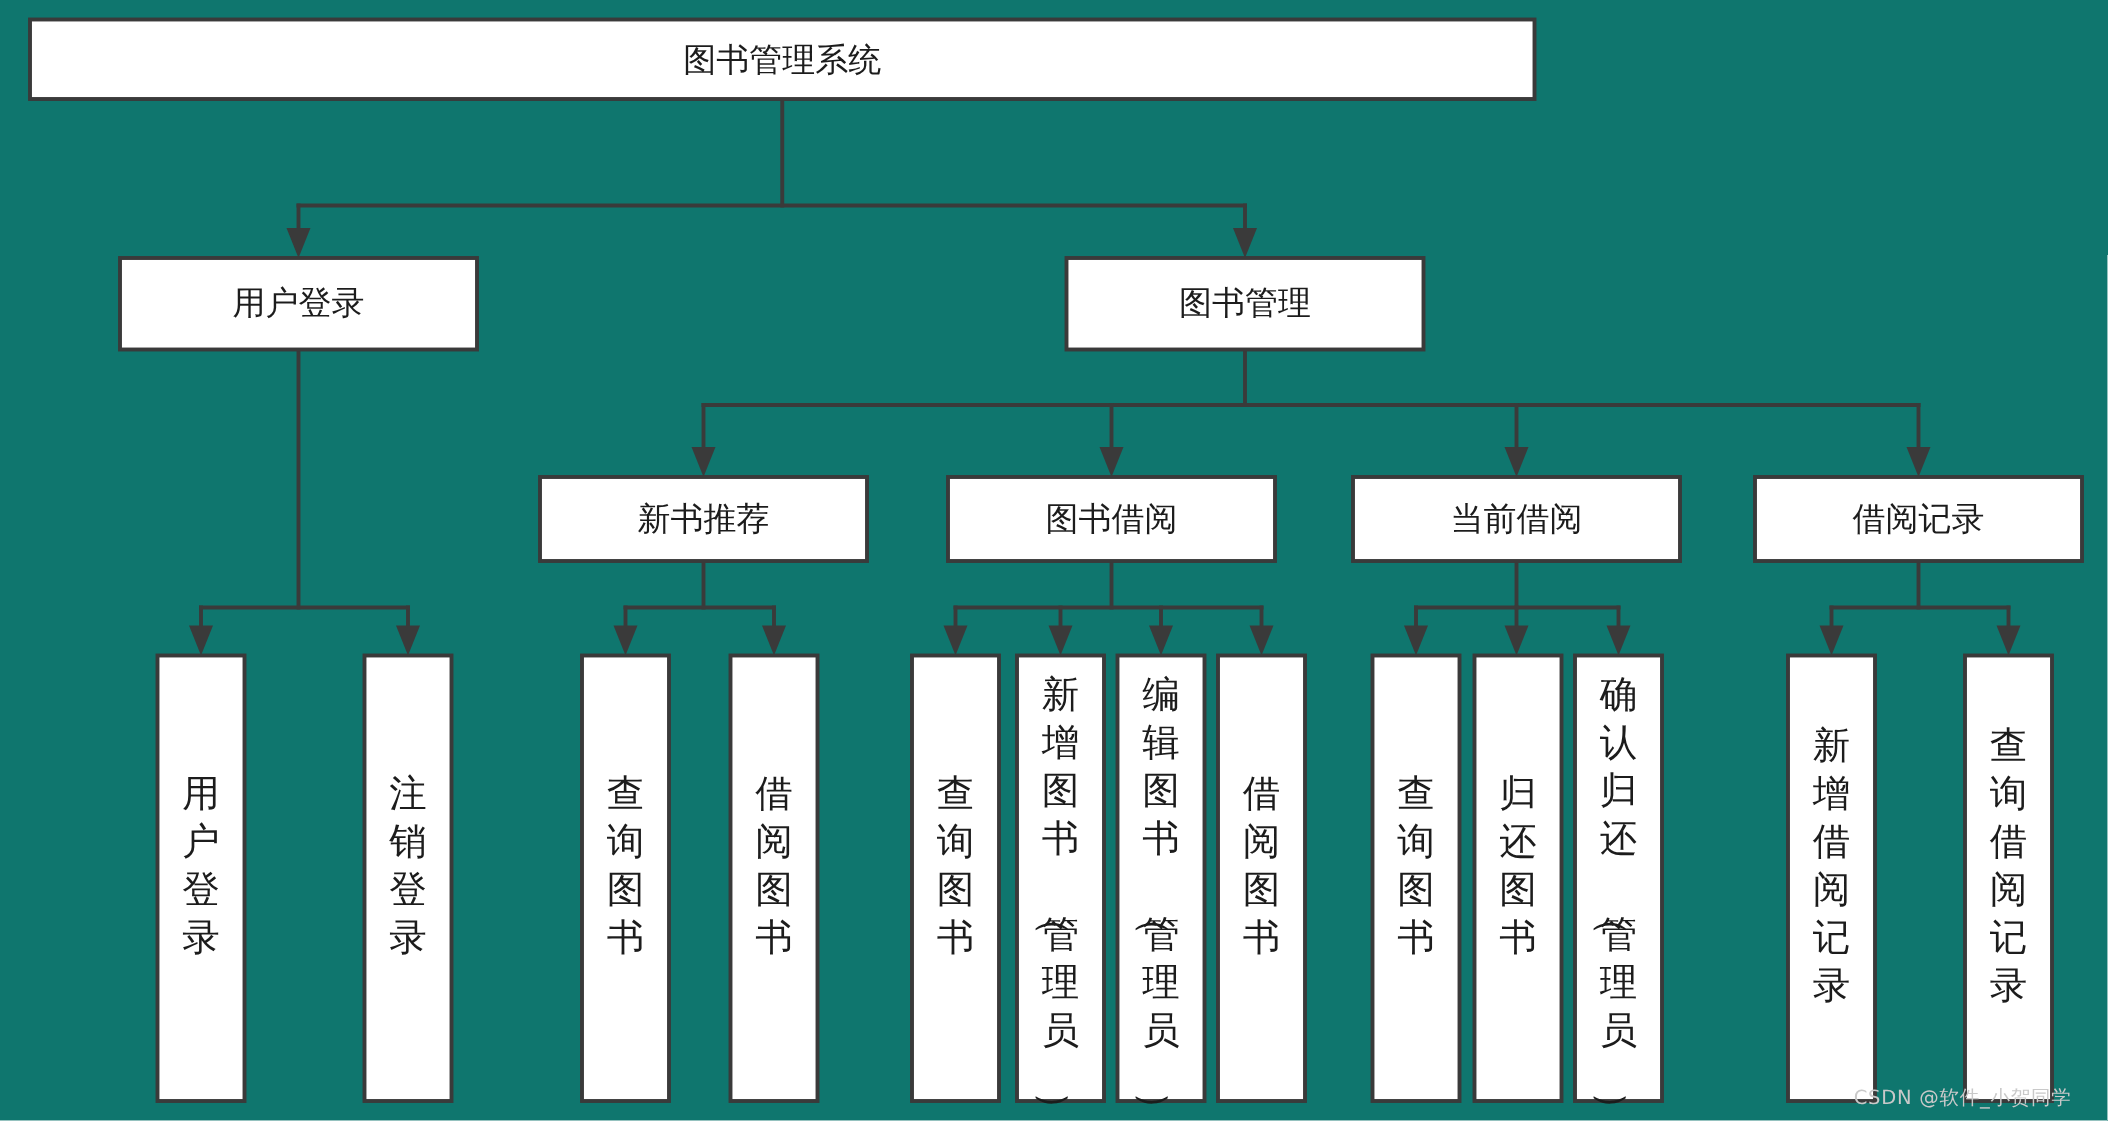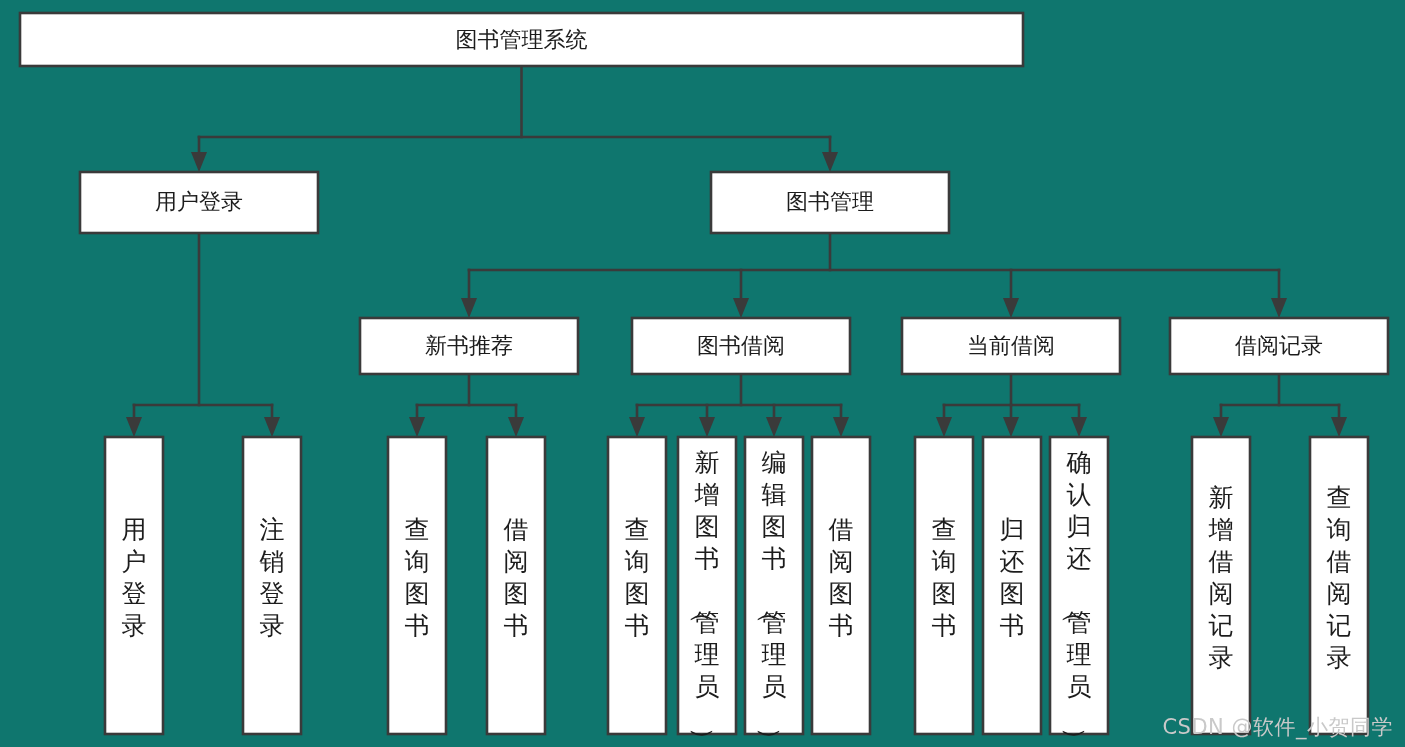--- a/index.html
+++ b/index.html
@@ -49,24 +49,24 @@
     stroke-width: 2.6;
     fill: none;
     stroke-linecap: square;
   }
   .arrow-head {
     fill: #3a3a3a;
     stroke: none;
   }
   .watermark {
     position: absolute;
-    right: 12px;
+    right: 24px;
     bottom: 6px;
     color: #c9c9c9;
-    font-size: 21px;
+    font-size: 13px;
     font-family: "DejaVu Sans", "Liberation Sans", sans-serif;
     white-space: nowrap;
     letter-spacing: 0.5px;
   }
 </style>
 </head>
 <body>
 
 <div id="diagram-root">
 

